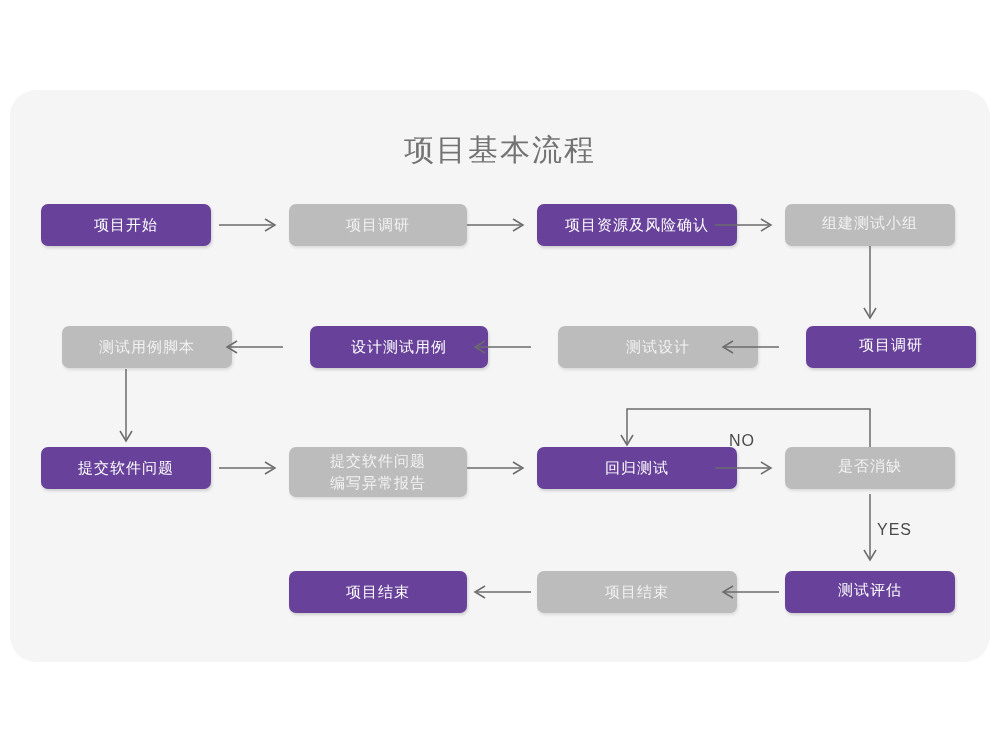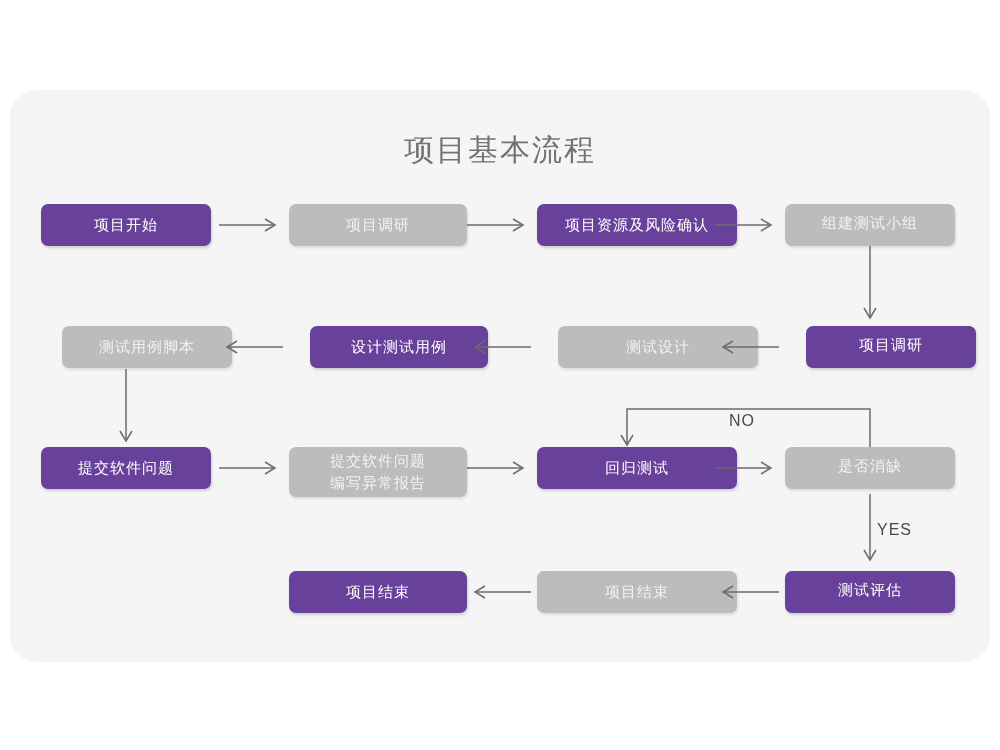--- a/index.html
+++ b/index.html
@@ -86,21 +86,21 @@
     pointer-events: none;
   }
   .conn svg { display: block; overflow: visible; }
 
   .loop-label {
     position: absolute;
     font-size: 16px;
     color: #4a4a4a;
     letter-spacing: 1px;
   }
-  .lbl-no  { left: 729px; top: 412px; }
+  .lbl-no  { left: 729px; top: 432px; }
   .lbl-yes { left: 877px; top: 521px; }
 </style>
 </head>
 <body>
 
 <div id="canvas">
 
   <div class="card"></div>
 
   <div class="title">项目基本流程</div>

